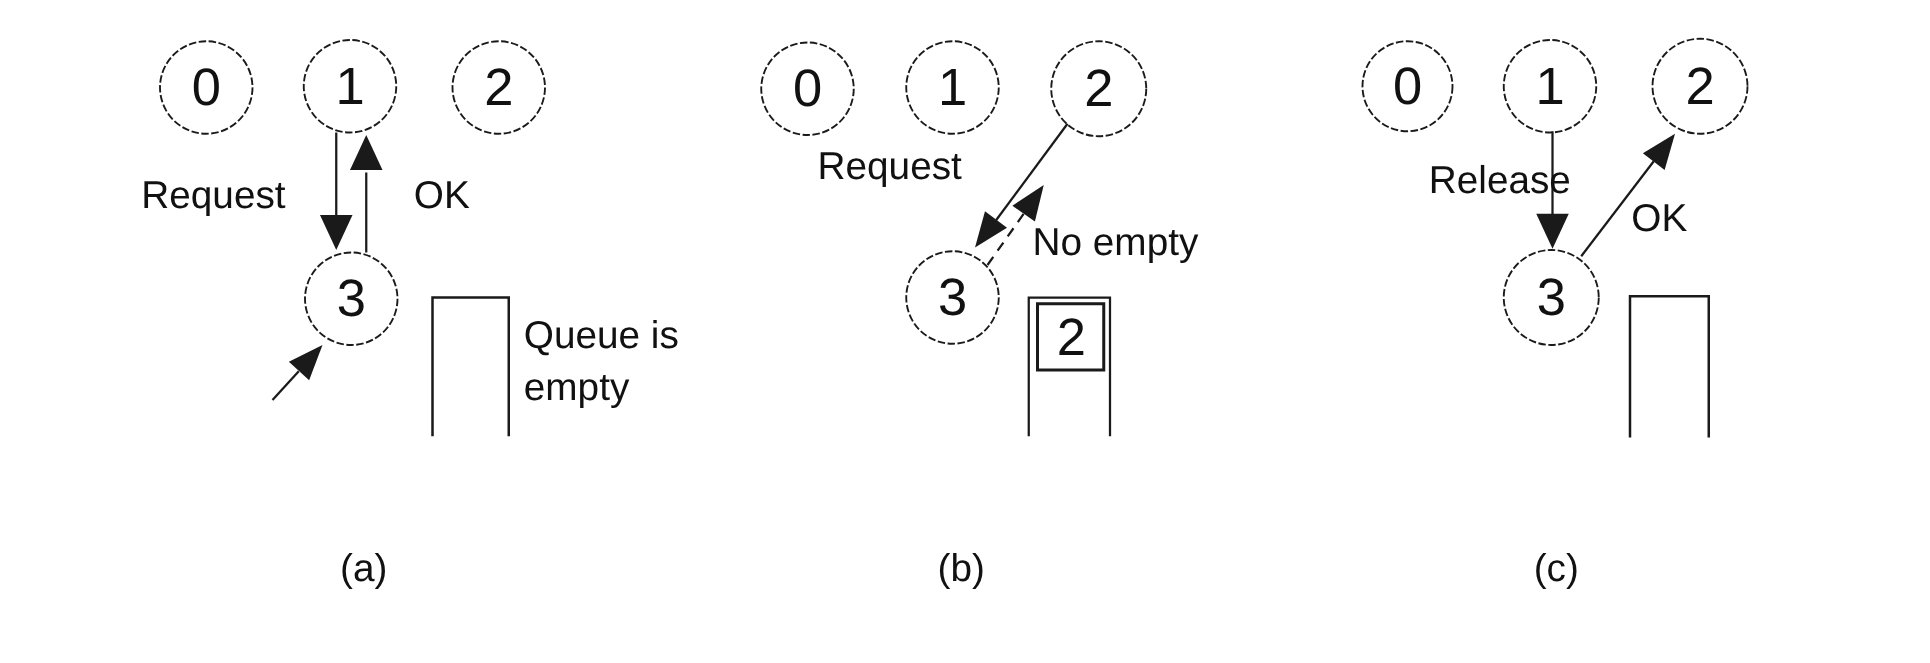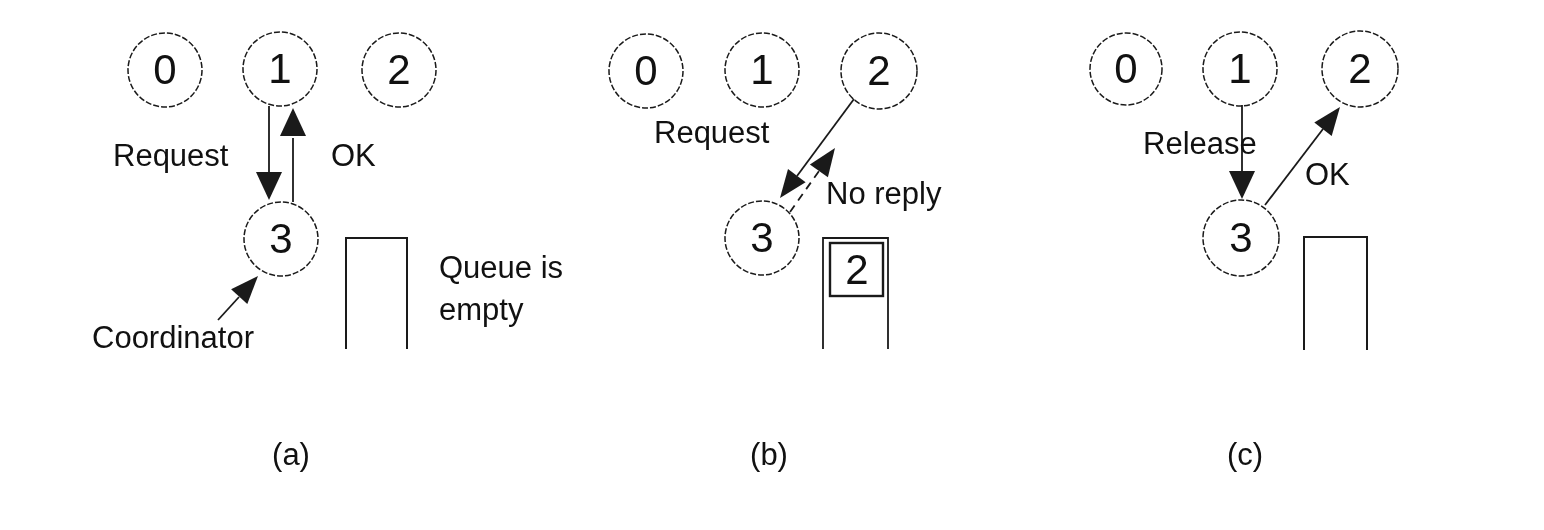--- a/index.html
+++ b/index.html
@@ -13,21 +13,21 @@
     overflow: hidden;
   }
   #shapes { position: absolute; left: 0; top: 0; }
   .lbl {
     position: absolute;
     font-size: 31px;
     line-height: 34px;
     white-space: nowrap;
     color: #111111;
   }
-  .multiline { white-space: normal; line-height: 42px; width: 170px; margin-left: 20px; }
+  .multiline { white-space: normal; line-height: 42px; width: 170px; }
   .digit {
     position: absolute;
     width: 60px;
     text-align: center;
     font-size: 42px;
     line-height: 42px;
     color: #111111;
   }
   .caption {
     position: absolute;
@@ -95,34 +95,33 @@
     </g>
   </svg>
 
   <div class="digit" style="left:135px; top:49px">0</div>
   <div class="digit" style="left:250px; top:48px">1</div>
   <div class="digit" style="left:369px; top:49px">2</div>
   <div class="digit" style="left:251px; top:218px">3</div>
 
   <div class="lbl" style="left:113px; top:139px">Request</div>
   <div class="lbl" style="left:331px; top:139px">OK</div>
-  <div class="lbl" style="left:92px;  top:321px">Coordinator</div>
   <div class="lbl multiline" style="left:419px; top:247px">
     <span>Queue is</span><br>
     <span>empty</span>
   </div>
   <div class="caption" style="left:291px; top:437px">(a)</div>
 
   <div class="digit" style="left:616px; top:50px">0</div>
   <div class="digit" style="left:732px; top:49px">1</div>
   <div class="digit" style="left:849px; top:50px">2</div>
   <div class="digit" style="left:732px; top:217px">3</div>
 
   <div class="lbl" style="left:654px; top:116px">Request</div>
-  <div class="lbl" style="left:826px; top:177px">No reply</div>
+  <div class="lbl" style="left:826px; top:177px">No empty</div>
   <div class="digit" style="left:827px; top:249px">2</div>
   <div class="caption" style="left:769px; top:437px">(b)</div>
 
   <div class="digit" style="left:1096px; top:48px">0</div>
   <div class="digit" style="left:1210px; top:48px">1</div>
   <div class="digit" style="left:1330px; top:48px">2</div>
   <div class="digit" style="left:1211px; top:217px">3</div>
 
   <div class="lbl" style="left:1143px; top:127px">Release</div>
   <div class="lbl" style="left:1305px; top:158px">OK</div>

